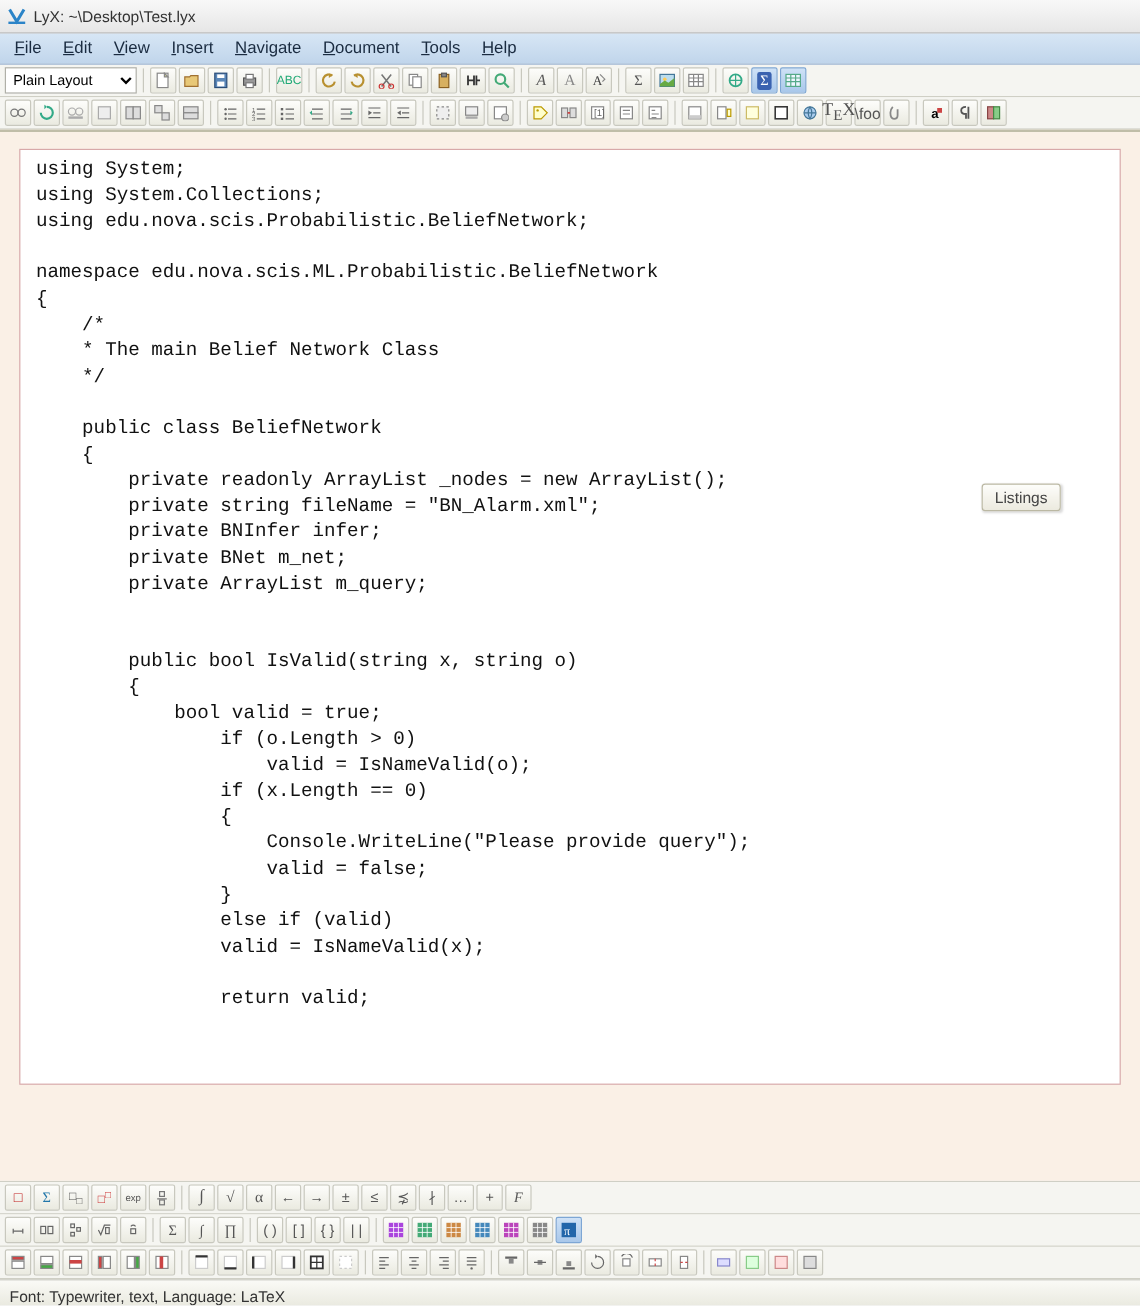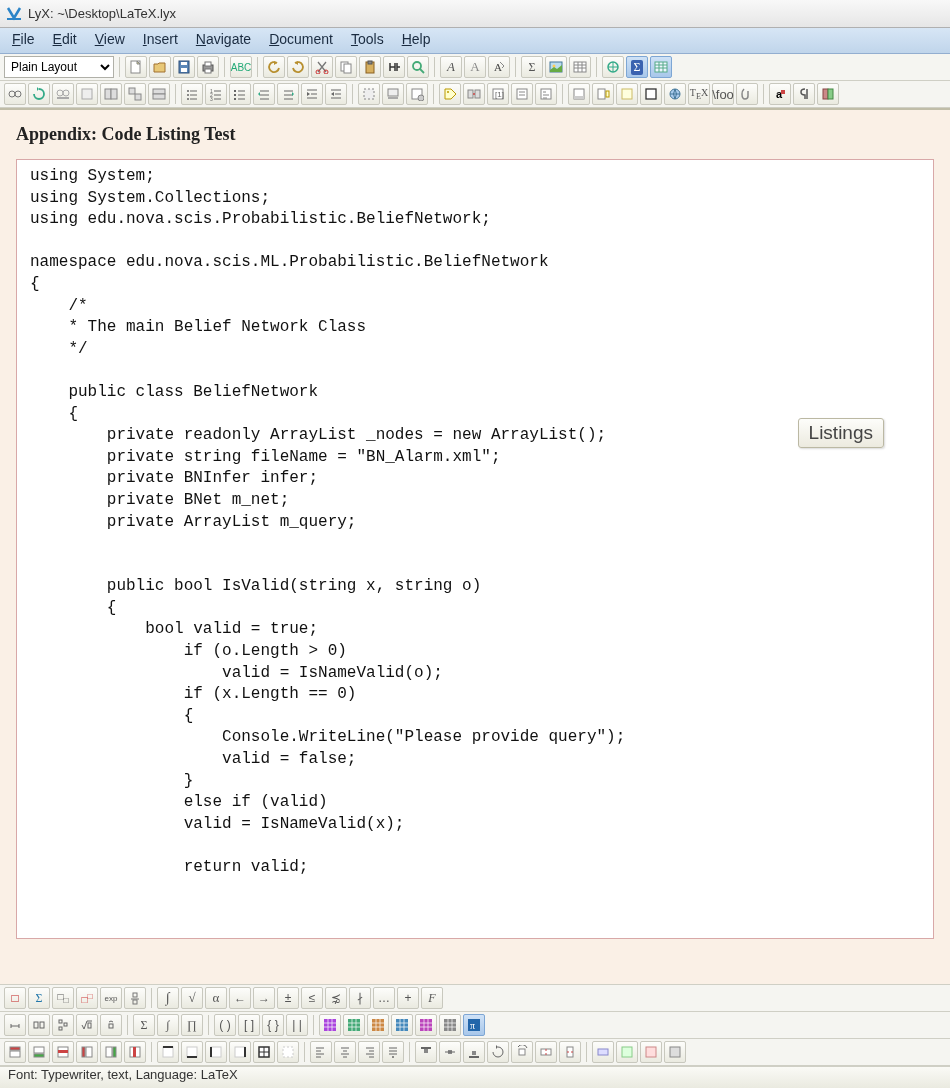--- a/index.html
+++ b/index.html
@@ -94,57 +94,57 @@
   font-size:16px;
   line-height:1.35;
   color:#111;
   white-space:pre;
   overflow:hidden;
   height:780px;
 }
 .listings-float {
   position:absolute;
   right:66px;
-  top:308px;
+  top:293px;
   background:linear-gradient(#fdfdfa,#eceadf);
   border:1px solid #bbb8a3;
   border-radius:3px;
   padding:3px 10px;
-  font-size:19px;
+  font-size:13px;
   color:#444;
   box-shadow:1px 1px 2px rgba(0,0,0,0.15);
 }
 .bottom-toolbars {
   background:#f5f5f1;
   border-top:1px solid #cfcfc5;
 }
 .statusbar {
   height:22px;
   background:linear-gradient(#fafaf6,#eaeae0);
   border-top:1px solid #cfcfc5;
   display:flex;
-  align-items:flex-start;
+  align-items:flex-end;
   padding:0 8px;
   font-size:13px;
   color:#333;
 }
 svg { display:block; }
 .math-red { color:#c02020; font-weight:bold; }
 </style>
 </head>
 <body>
 
 <div class="titlebar">
   <span class="app-icon">
     <svg width="16" height="16" viewBox="0 0 16 16">
         <path d="M2 2 L8 12 L14 2" fill="none" stroke="#2b84c8" stroke-width="2.5"></path>
         <rect x="1" y="12" width="14" height="2" fill="#2b84c8"></rect>
       </svg>
   </span>
-  <span class="title">LyX: ~\Desktop\LaTeX.lyx</span>
+  <span class="title">LyX: ~\Desktop\Test.lyx</span>
 </div>
 
 <div class="menubar">
   <span class="menu-item"><span class="menu-u">F</span>ile</span>
   <span class="menu-item"><span class="menu-u">E</span>dit</span>
   <span class="menu-item"><span class="menu-u">V</span>iew</span>
   <span class="menu-item"><span class="menu-u">I</span>nsert</span>
   <span class="menu-item"><span class="menu-u">N</span>avigate</span>
   <span class="menu-item"><span class="menu-u">D</span>ocument</span>
   <span class="menu-item"><span class="menu-u">T</span>ools</span>
@@ -441,21 +441,21 @@
         <rect x="2" y="2" width="10" height="10" fill="#fff" stroke="#333" stroke-width="1.3"></rect>
       </svg>
     </div>
   <div class="tb-btn">
       <svg width="14" height="14">
         <circle cx="7" cy="7" r="5" fill="#ace" stroke="#479"></circle>
         <path d="M7 2 Q4 7 7 12 Q10 7 7 2 M2 7 H12" stroke="#479" fill="none"></path>
       </svg>
     </div>
   <div class="tb-btn">
-      <span style="font-size:10px;font-family:serif">T<sub>E</sub>X</span>
+      <span style="font-size:15px;font-family:serif">T<sub>E</sub>X</span>
     </div>
   <div class="tb-btn">
       <span style="font-size:13px">\foo</span>
     </div>
   <div class="tb-btn">
       <svg width="14" height="14">
         <path d="M4 2 Q2 4 2 7 Q2 12 5 12 Q8 12 8 9 L8 4" fill="none" stroke="#888" stroke-width="1.5"></path>
       </svg>
     </div>
   <span class="tb-sep"></span>
@@ -472,21 +472,20 @@
     </div>
   <div class="tb-btn">
       <svg width="14" height="14">
         <rect x="2" y="2" width="5" height="10" fill="#c88" stroke="#844"></rect>
         <rect x="7" y="2" width="5" height="10" fill="#8c8" stroke="#484"></rect>
       </svg>
     </div>
 </div>
 
 <div class="content">
-  <div class="section-title">Appendix: Code Listing Test</div>
   <div class="code-box">using System;
 using System.Collections;
 using edu.nova.scis.Probabilistic.BeliefNetwork;
 
 namespace edu.nova.scis.ML.Probabilistic.BeliefNetwork
 {
     /*
     * The main Belief Network Class
     */
 

